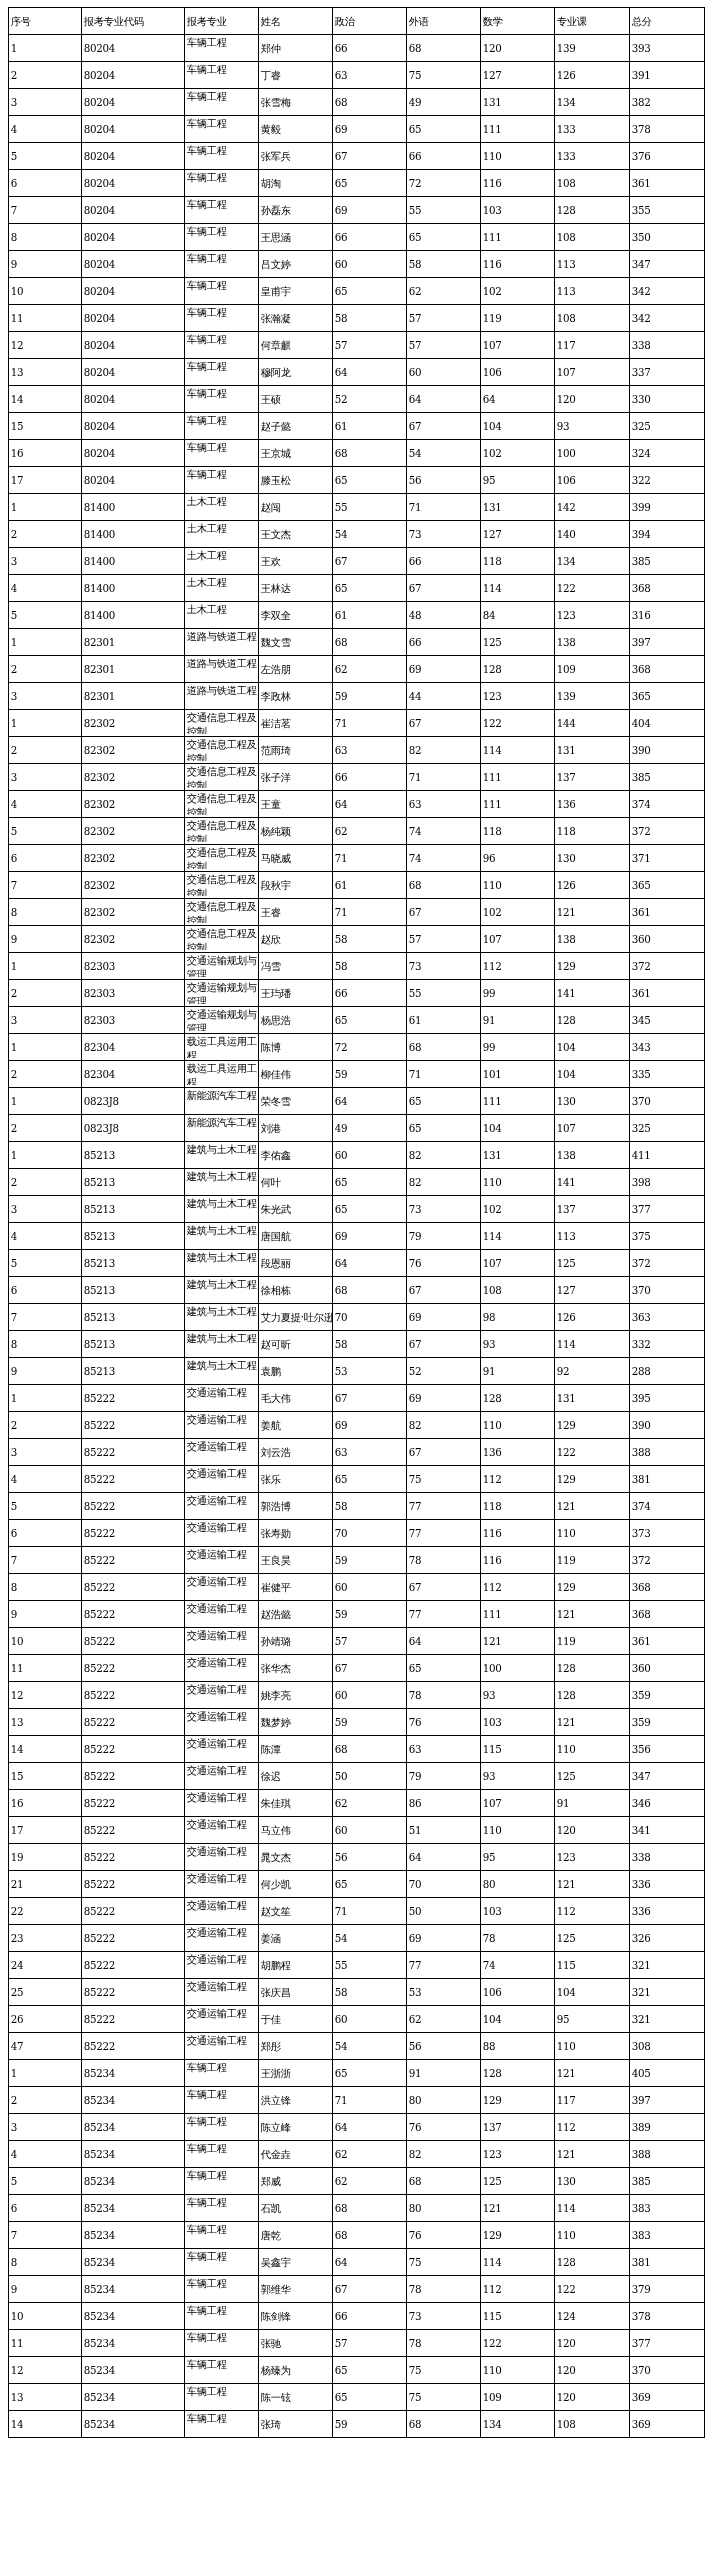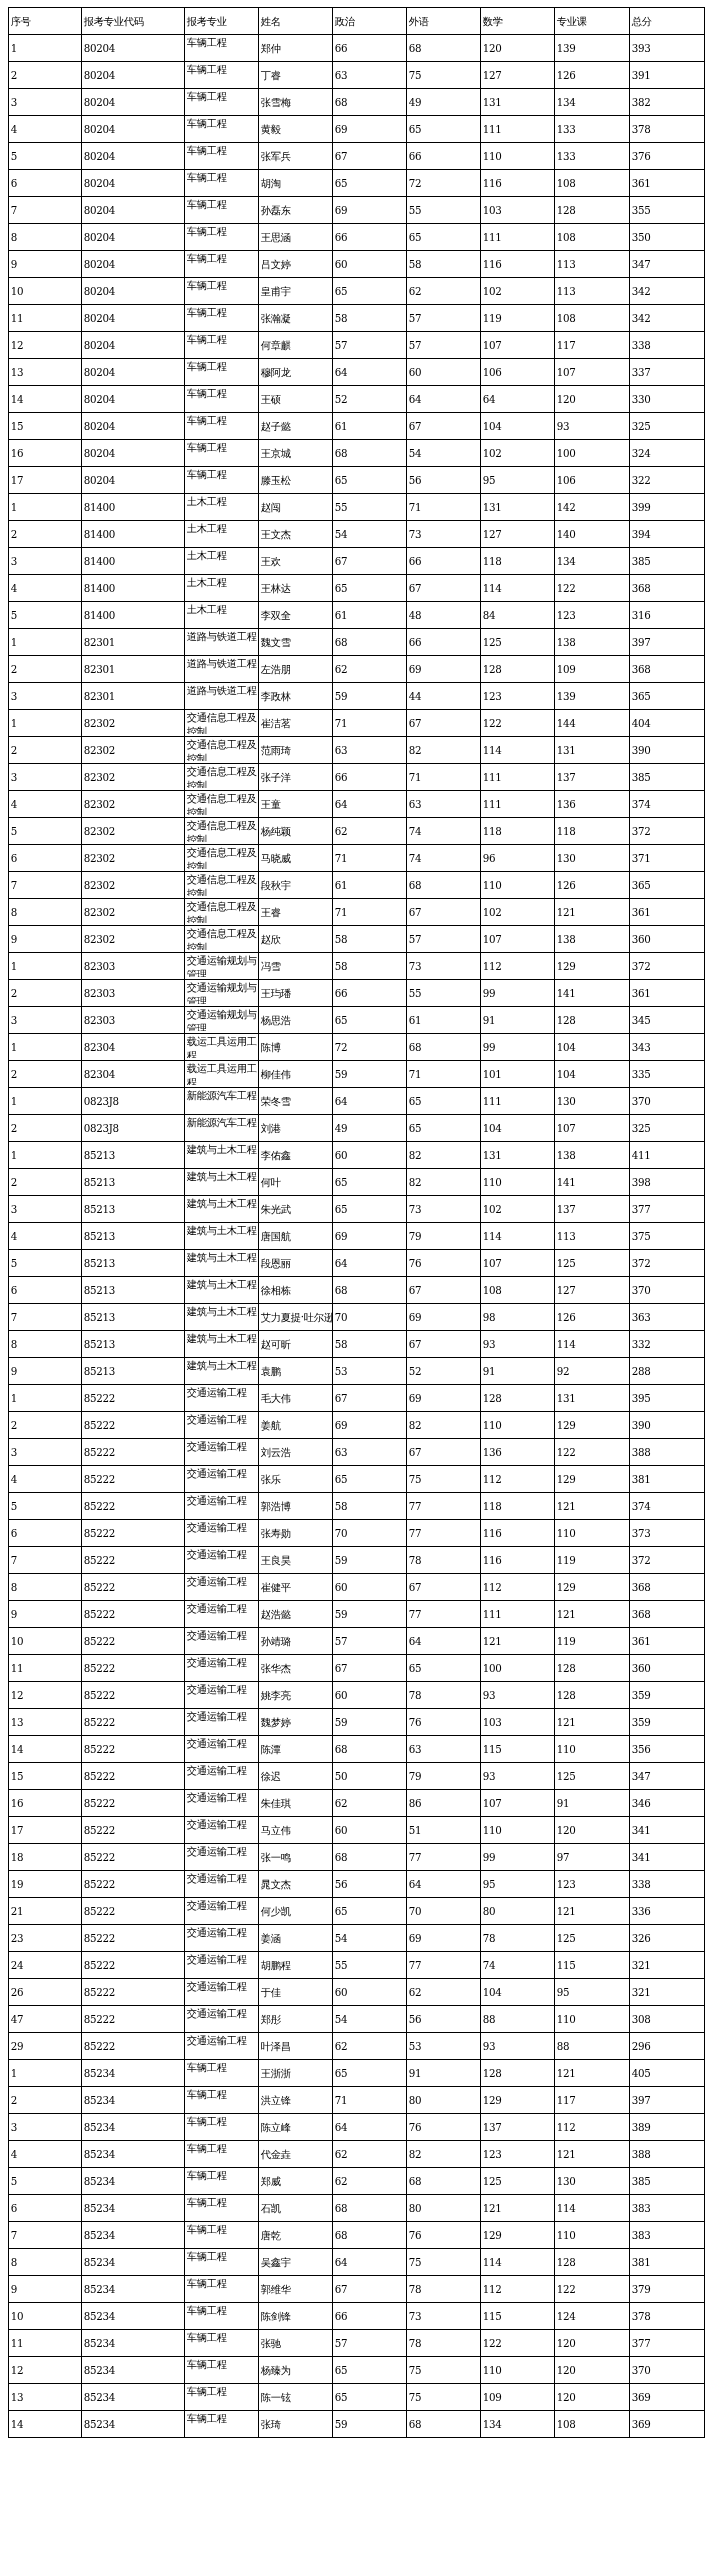--- a/index.html
+++ b/index.html
@@ -913,33 +913,20 @@
           <span class="clip">交通运输工程</span>
         </td>
         <td>马立伟</td>
         <td>60</td>
         <td>51</td>
         <td>110</td>
         <td>120</td>
         <td>341</td>
       </tr>
       <tr>
-        <td>18</td>
-        <td>85222</td>
-        <td class="major-cell">
-          <span class="clip">交通运输工程</span>
-        </td>
-        <td>张一鸣</td>
-        <td>68</td>
-        <td>77</td>
-        <td>99</td>
-        <td>97</td>
-        <td>341</td>
-      </tr>
-      <tr>
         <td>19</td>
         <td>85222</td>
         <td class="major-cell">
           <span class="clip">交通运输工程</span>
         </td>
         <td>晁文杰</td>
         <td>56</td>
         <td>64</td>
         <td>95</td>
         <td>123</td>
@@ -952,20 +939,33 @@
           <span class="clip">交通运输工程</span>
         </td>
         <td>何少凯</td>
         <td>65</td>
         <td>70</td>
         <td>80</td>
         <td>121</td>
         <td>336</td>
       </tr>
       <tr>
+        <td>22</td>
+        <td>85222</td>
+        <td class="major-cell">
+          <span class="clip">交通运输工程</span>
+        </td>
+        <td>赵文笙</td>
+        <td>71</td>
+        <td>50</td>
+        <td>103</td>
+        <td>112</td>
+        <td>336</td>
+      </tr>
+      <tr>
         <td>23</td>
         <td>85222</td>
         <td class="major-cell">
           <span class="clip">交通运输工程</span>
         </td>
         <td>姜涵</td>
         <td>54</td>
         <td>69</td>
         <td>78</td>
         <td>125</td>
@@ -978,20 +978,33 @@
           <span class="clip">交通运输工程</span>
         </td>
         <td>胡鹏程</td>
         <td>55</td>
         <td>77</td>
         <td>74</td>
         <td>115</td>
         <td>321</td>
       </tr>
       <tr>
+        <td>25</td>
+        <td>85222</td>
+        <td class="major-cell">
+          <span class="clip">交通运输工程</span>
+        </td>
+        <td>张庆昌</td>
+        <td>58</td>
+        <td>53</td>
+        <td>106</td>
+        <td>104</td>
+        <td>321</td>
+      </tr>
+      <tr>
         <td>26</td>
         <td>85222</td>
         <td class="major-cell">
           <span class="clip">交通运输工程</span>
         </td>
         <td>于佳</td>
         <td>60</td>
         <td>62</td>
         <td>104</td>
         <td>95</td>
@@ -1004,33 +1017,20 @@
           <span class="clip">交通运输工程</span>
         </td>
         <td>郑彤</td>
         <td>54</td>
         <td>56</td>
         <td>88</td>
         <td>110</td>
         <td>308</td>
       </tr>
       <tr>
-        <td>29</td>
-        <td>85222</td>
-        <td class="major-cell">
-          <span class="clip">交通运输工程</span>
-        </td>
-        <td>叶泽昌</td>
-        <td>62</td>
-        <td>53</td>
-        <td>93</td>
-        <td>88</td>
-        <td>296</td>
-      </tr>
-      <tr>
         <td>1</td>
         <td>85234</td>
         <td class="major-cell">
           <span class="clip">车辆工程</span>
         </td>
         <td>王浙浙</td>
         <td>65</td>
         <td>91</td>
         <td>128</td>
         <td>121</td>

